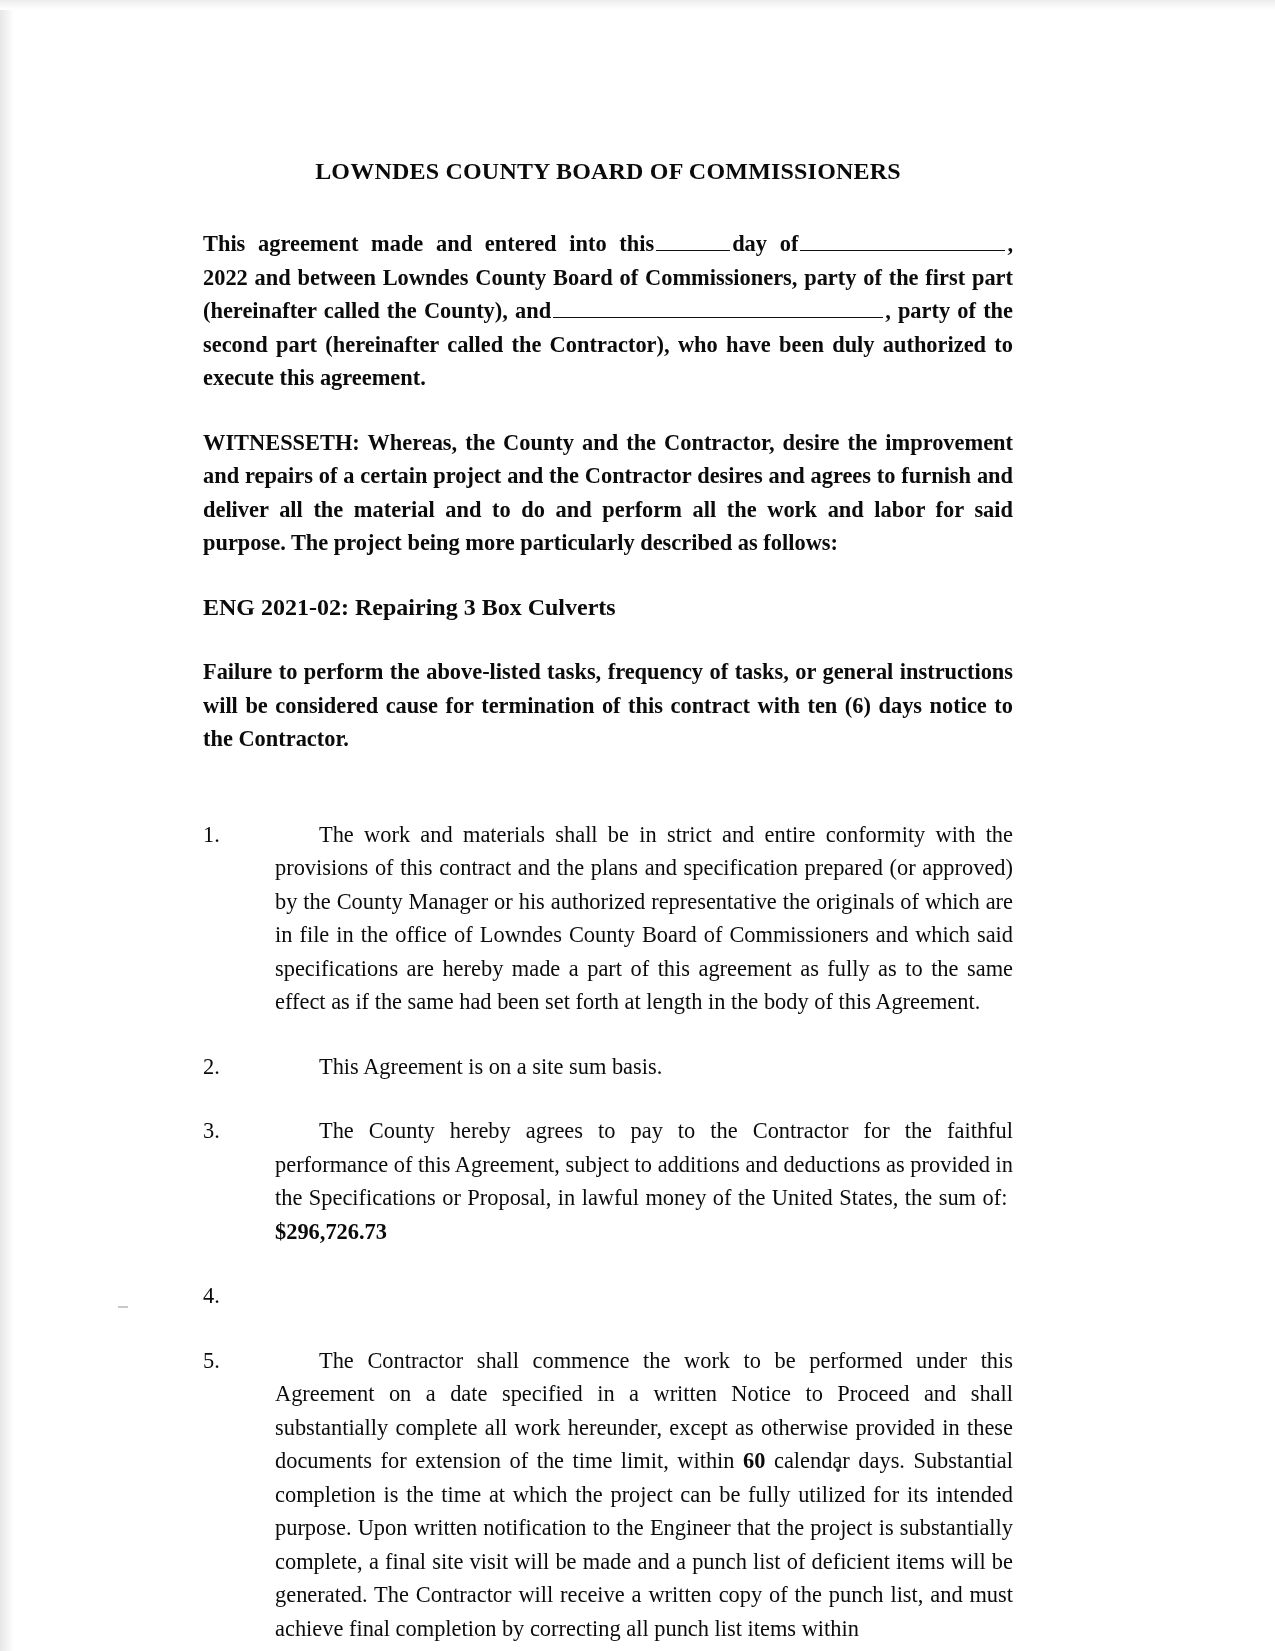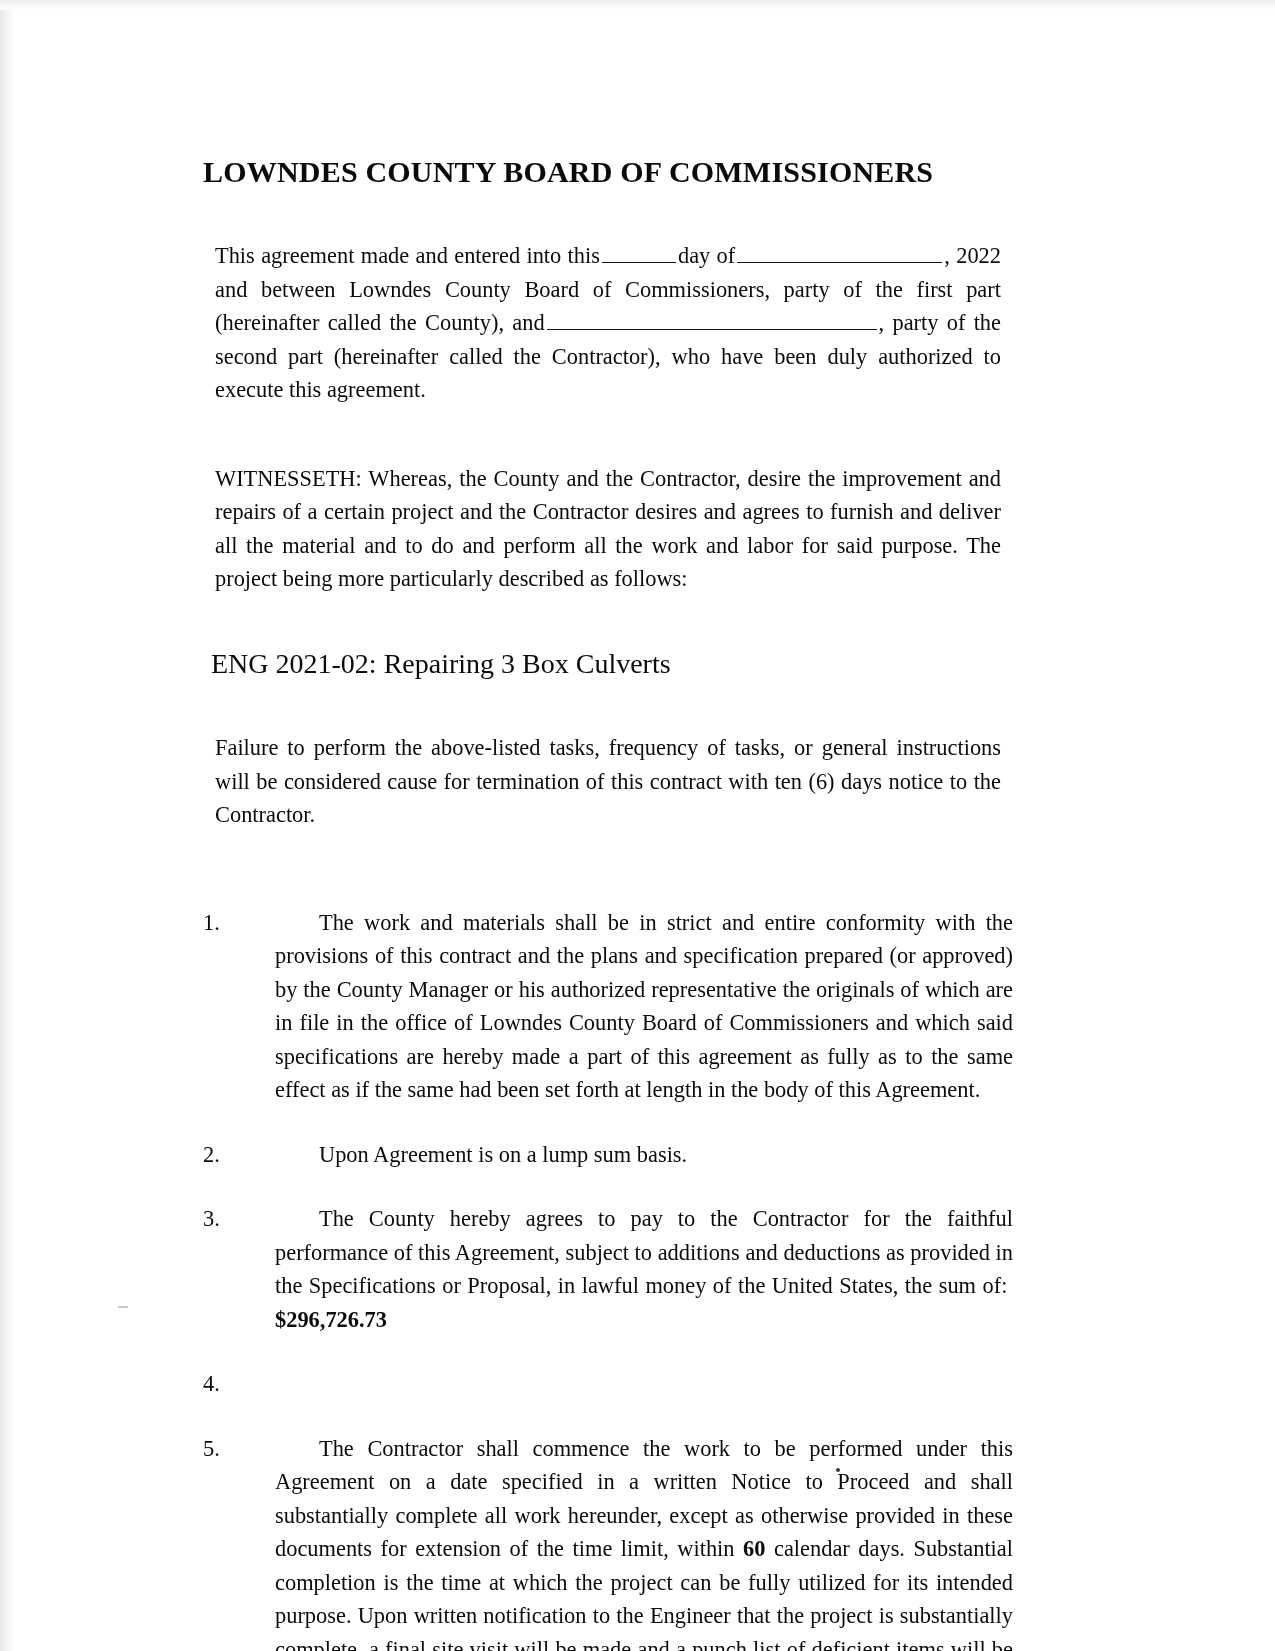--- a/index.html
+++ b/index.html
@@ -35,44 +35,45 @@
     background: linear-gradient(to bottom, #ededed, #ffffff);
     pointer-events: none;
   }
   .content {
     position: absolute;
     left: 203px;
     top: 155px;
     width: 810px;
   }
   .doc-title {
-    text-align: left;
+    text-align: center;
     font-weight: bold;
-    font-size: 30px;
+    font-size: 24px;
     line-height: 33px;
     letter-spacing: 0.2px;
   }
   .doc-title .line2 {
     display: block;
   }
   p.body-par {
-    margin: 12px;
+    margin: 0;
     font-size: 22.4px;
     line-height: 33.5px;
     text-align: justify;
     text-justify: inter-word;
+    font-weight: bold;
   }
   .gap-lg { height: 39px; }
   .gap-md { height: 31px; }
 
   .project-heading {
-    margin: 8px;
-    font-size: 28px;
+    margin: 0;
+    font-size: 24px;
     line-height: 33.5px;
-    font-weight: normal;
+    font-weight: bold;
   }
 
   
   .clause {
     position: relative;
     margin: 0;
     padding-left: 72px;
     font-size: 22.4px;
     line-height: 33.5px;
     text-align: justify;
@@ -159,21 +160,21 @@
 
     <div class="gap-md"></div>
 
 
     <div class="gap-md"></div>
 
     <p class="clause"><span class="num">1.</span><span class="first-indent"></span><span>The work and materials shall be in strict and entire conformity with the provisions of this contract and the plans and specification prepared (or approved) by the County Manager or his authorized representative the originals of which are in file in the office of Lowndes County Board of Commissioners and which said specifications are hereby made a part of this agreement as fully as to the same effect as if the same had been set forth at length in the body of this Agreement.</span></p>
 
     <div class="gap-md"></div>
 
-    <p class="clause"><span class="num">2.</span><span class="first-indent"></span><span>Upon Agreement is on a lump sum basis.</span></p>
+    <p class="clause"><span class="num">2.</span><span class="first-indent"></span><span>This Agreement is on a site sum basis.</span></p>
 
     <div class="gap-md"></div>
 
     <p class="clause"><span class="num">3.</span><span class="first-indent"></span><span>The County hereby agrees to pay to the Contractor for the faithful performance of this Agreement, subject to additions and deductions as provided in the Specifications or Proposal, in lawful money of the United States, the sum of:</span>&nbsp; <span class="u-bold">$296,726.73</span></p>
 
     <div class="gap-md"></div>
 
     <p class="clause"><span class="num">4.</span><span class="first-indent"></span></p>
 
     <div class="gap-md"></div>

